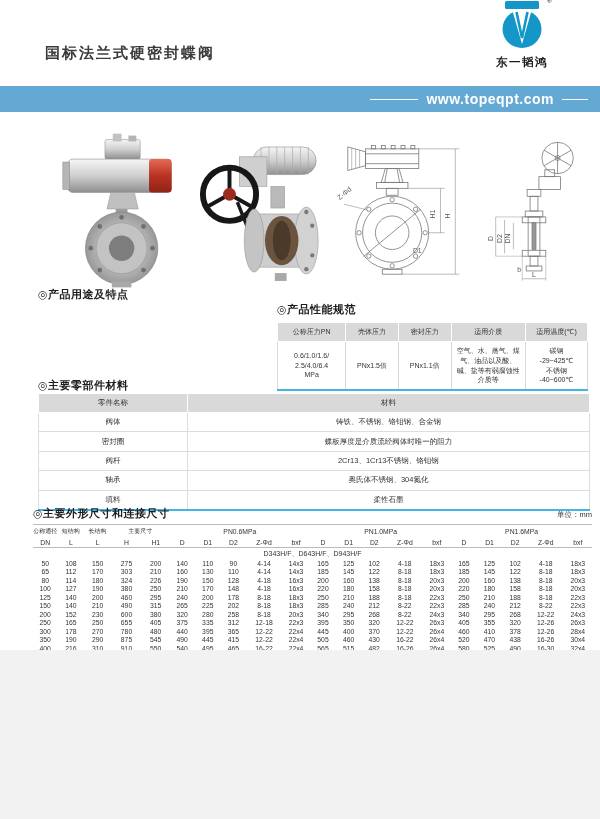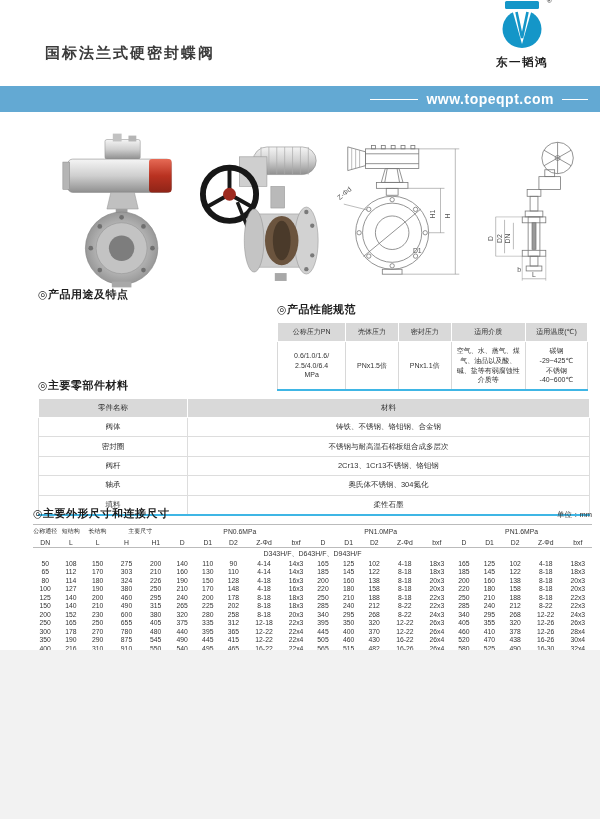--- a/index.html
+++ b/index.html
@@ -27,21 +27,21 @@
   
   .section-title{font-size:11px;font-weight:bold;color:#1d1d1d;margin:0;letter-spacing:.5px;}
   .features{position:absolute;left:38px;top:287px;width:231px;}
   .features p{margin:4px 0 0 0;font-size:7.6px;line-height:1.52;color:#333;text-align:justify;text-indent:2em;}
   .performance{position:absolute;left:277px;top:302px;width:311px;}
   table{border-collapse:collapse;table-layout:fixed;width:100%;}
   .perf-table{font-size:7px;color:#333;text-align:center;margin-top:5px;border-bottom:2px solid #3fb6e5;}
   .perf-table th{background:#d9d9d9;font-weight:normal;padding:4px 1px;border:1px solid #fff;font-size:7px;}
   .perf-table td{border:1px solid #d8d8d8;border-bottom:none;padding:4px 2px;white-space:pre-line;line-height:1.4;}
   .materials{position:absolute;left:38px;top:378px;width:552px;}
-  .mat-table{font-size:7.5px;color:#333;text-align:center;margin-top:5px;border-bottom:2px solid #3fb6e5;}
+  .mat-table{font-size:7.5px;color:#333;text-align:center;border-bottom:2px solid #3fb6e5;}
   .mat-table th{background:#d9d9d9;font-weight:normal;padding:4px 0;border:1px solid #fff;}
   .mat-table td{border:1px solid #ddd;border-bottom:none;padding:4.2px 2px;}
   .dimensions{position:absolute;left:33px;top:506px;width:559px;}
   .dim-head{display:flex;justify-content:space-between;align-items:baseline;}
   .unit{font-size:7.5px;color:#333;}
   .dim-table{font-size:6.8px;color:#333;text-align:center;margin-top:3px;border-top:1px solid #bbb;border-bottom:2px solid #3fb6e5;}
   .dim-table th{font-weight:normal;padding:1.5px 0;font-size:6.8px;white-space:nowrap;overflow:hidden;}
   .dim-table tr.group th:nth-child(-n+4){font-size:6px;}
   .dim-table tr.sub th{border-bottom:1px solid #bbb;}
   .dim-table .model-row td{line-height:9.5px;font-size:7px;}
@@ -274,21 +274,21 @@
             <th>材料</th>
           </tr>
       </thead>
       <tbody>
           <tr>
             <td>阀体</td>
             <td>铸铁、不锈钢、铬钼钢、合金钢</td>
           </tr>
           <tr>
             <td>密封圈</td>
-            <td>不锈钢与耐高温石棉板组合成多层次</td>
+            <td>蝶板厚度是介质流经阀体时唯一的阻力</td>
           </tr>
           <tr>
             <td>阀杆</td>
             <td>2Cr13、1Cr13不锈钢、铬钼钢</td>
           </tr>
           <tr>
             <td>轴承</td>
             <td>奥氏体不锈钢、304氮化</td>
           </tr>
           <tr>

